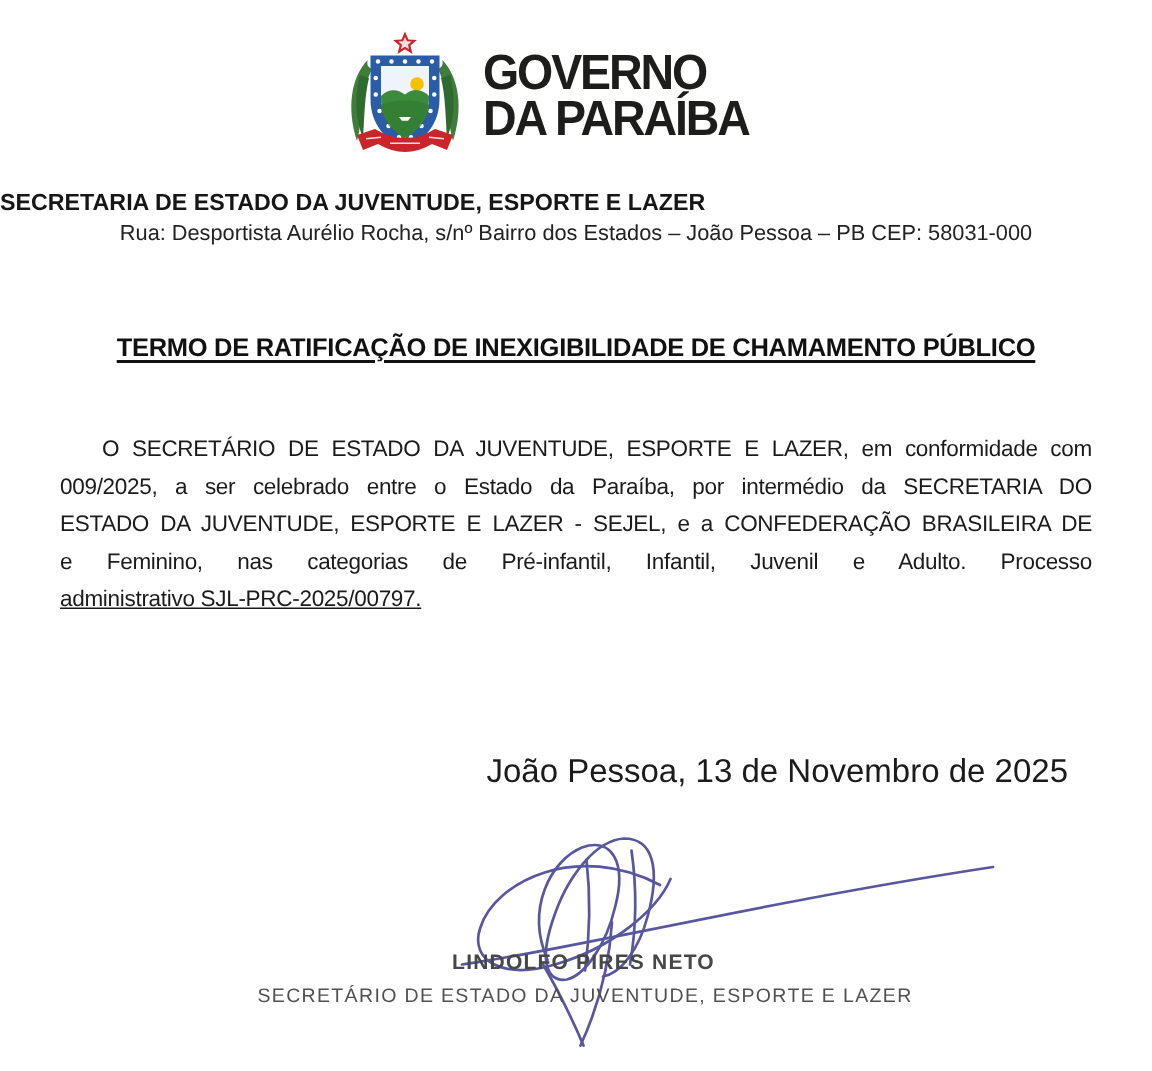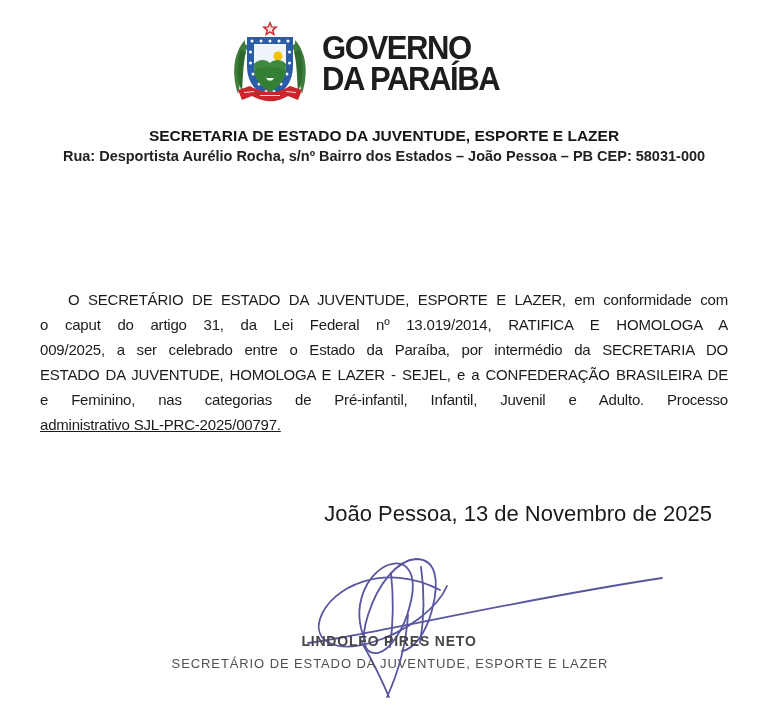--- a/index.html
+++ b/index.html
@@ -5,22 +5,22 @@
   html,body{margin:0;padding:0;background:#ffffff;}
   body{width:768px;height:714px;font-family:"Liberation Sans",sans-serif;color:#1c1c1c;overflow:hidden;}
   .page{position:relative;width:768px;height:554px;background:#fff;}
 
   
   .logo-row{position:absolute;top:20px;left:0;width:100%;display:flex;justify-content:center;align-items:center;gap:12px;transform:translateX(-14px);}
   .crest{width:80px;height:86px;flex:0 0 auto;}
   .logo-text{font-weight:bold;color:#1d1d1b;font-size:33px;line-height:0.94;letter-spacing:-1.5px;transform:scaleX(.94);transform-origin:left center;white-space:nowrap;}
 
   
-  .org-line{position:absolute;top:127px;left:0;width:100%;text-align:center;font-weight:bold;font-size:15.5px;color:#161616;}
-  .addr-line{position:absolute;top:148px;left:0;width:100%;text-align:center;font-size:14.5px;color:#222;font-weight:bold;}
+  .org-line{position:absolute;top:127px;left:0;width:100%;text-align:left;font-weight:bold;font-size:15.5px;color:#161616;}
+  .addr-line{position:absolute;top:148px;left:0;width:100%;text-align:center;font-size:14.5px;color:#222;}
 
   
   .doc-title{position:absolute;top:222px;left:0;width:100%;text-align:center;}
   .doc-title span{font-weight:bold;font-size:17px;color:#111;text-decoration:underline;text-underline-offset:3px;text-decoration-thickness:1.6px;letter-spacing:-0.2px;}
 
   
   .body-par{position:absolute;top:287px;left:40px;right:40px;font-size:15px;line-height:25px;letter-spacing:-0.2px;color:#1b1b1b;}
   .line{text-align:justify;text-align-last:justify;white-space:normal;}
   .line.first{text-indent:28px;}
   .line.last{text-align-last:left;text-decoration:underline;}
@@ -91,26 +91,28 @@
     </svg>
     <div class="logo-text">
       <div>GOVERNO</div>
       <div>DA PARAÍBA</div>
     </div>
   </div>
 
   <div class="org-line">SECRETARIA DE ESTADO DA JUVENTUDE, ESPORTE E LAZER</div>
   <div class="addr-line">Rua: Desportista Aurélio Rocha, s/nº Bairro dos Estados – João Pessoa – PB CEP: 58031-000</div>
 
+  <div class="doc-title">
+    <span>TERMO DE RATIFICAÇÃO DE INEXIGIBILIDADE DE CHAMAMENTO PÚBLICO</span>
+  </div>
 
   <div class="body-par">
     <div class="line first">O SECRETÁRIO DE ESTADO DA JUVENTUDE, ESPORTE E LAZER, em conformidade com</div>
-    <div class="line">o caput do artigo 31, da Lei Federal nº 13.019/2014, RATIFICA E HOMOLOGA A</div>
     <div class="line">009/2025, a ser celebrado entre o Estado da Paraíba, por intermédio da SECRETARIA DO</div>
-    <div class="line">ESTADO DA JUVENTUDE, HOMOLOGA E LAZER - SEJEL, e a CONFEDERAÇÃO BRASILEIRA DE</div>
+    <div class="line">ESTADO DA JUVENTUDE, ESPORTE E LAZER - SEJEL, e a CONFEDERAÇÃO BRASILEIRA DE</div>
     <div class="line">e Feminino, nas categorias de Pré-infantil, Infantil, Juvenil e Adulto. Processo</div>
     <div class="line last">administrativo SJL-PRC-2025/00797.</div>
   </div>
 
   <div class="dateline">João Pessoa, 13 de Novembro de 2025</div>
 
   <div class="sig-block">
     <svg class="sig-ink" viewBox="0 0 400 155" fill="none" stroke="#4a4896" stroke-width="1.8" stroke-linecap="round" opacity="0.92">
 
       <path d="M 18 98 C 80 90 220 56 372 33"></path>

